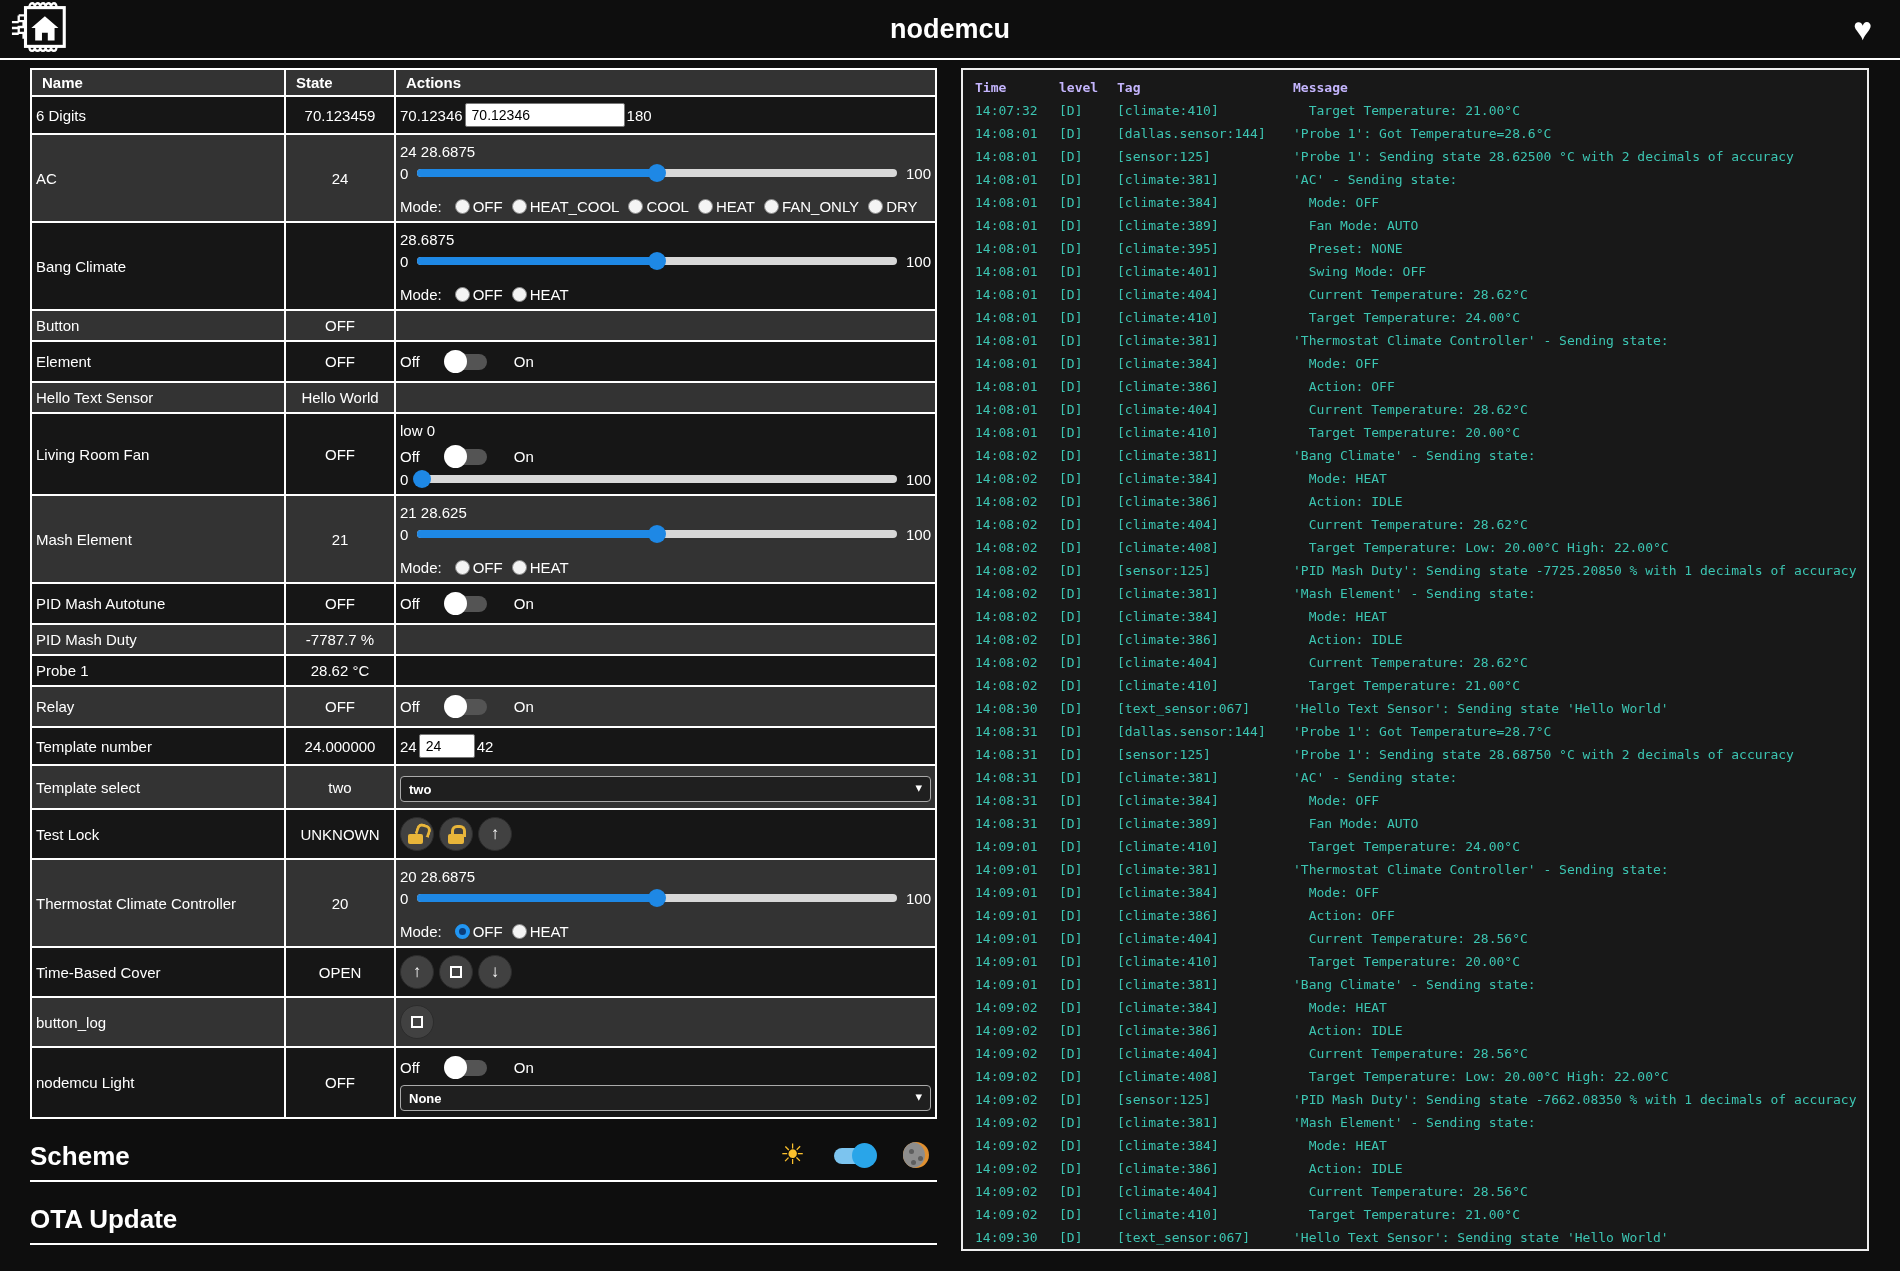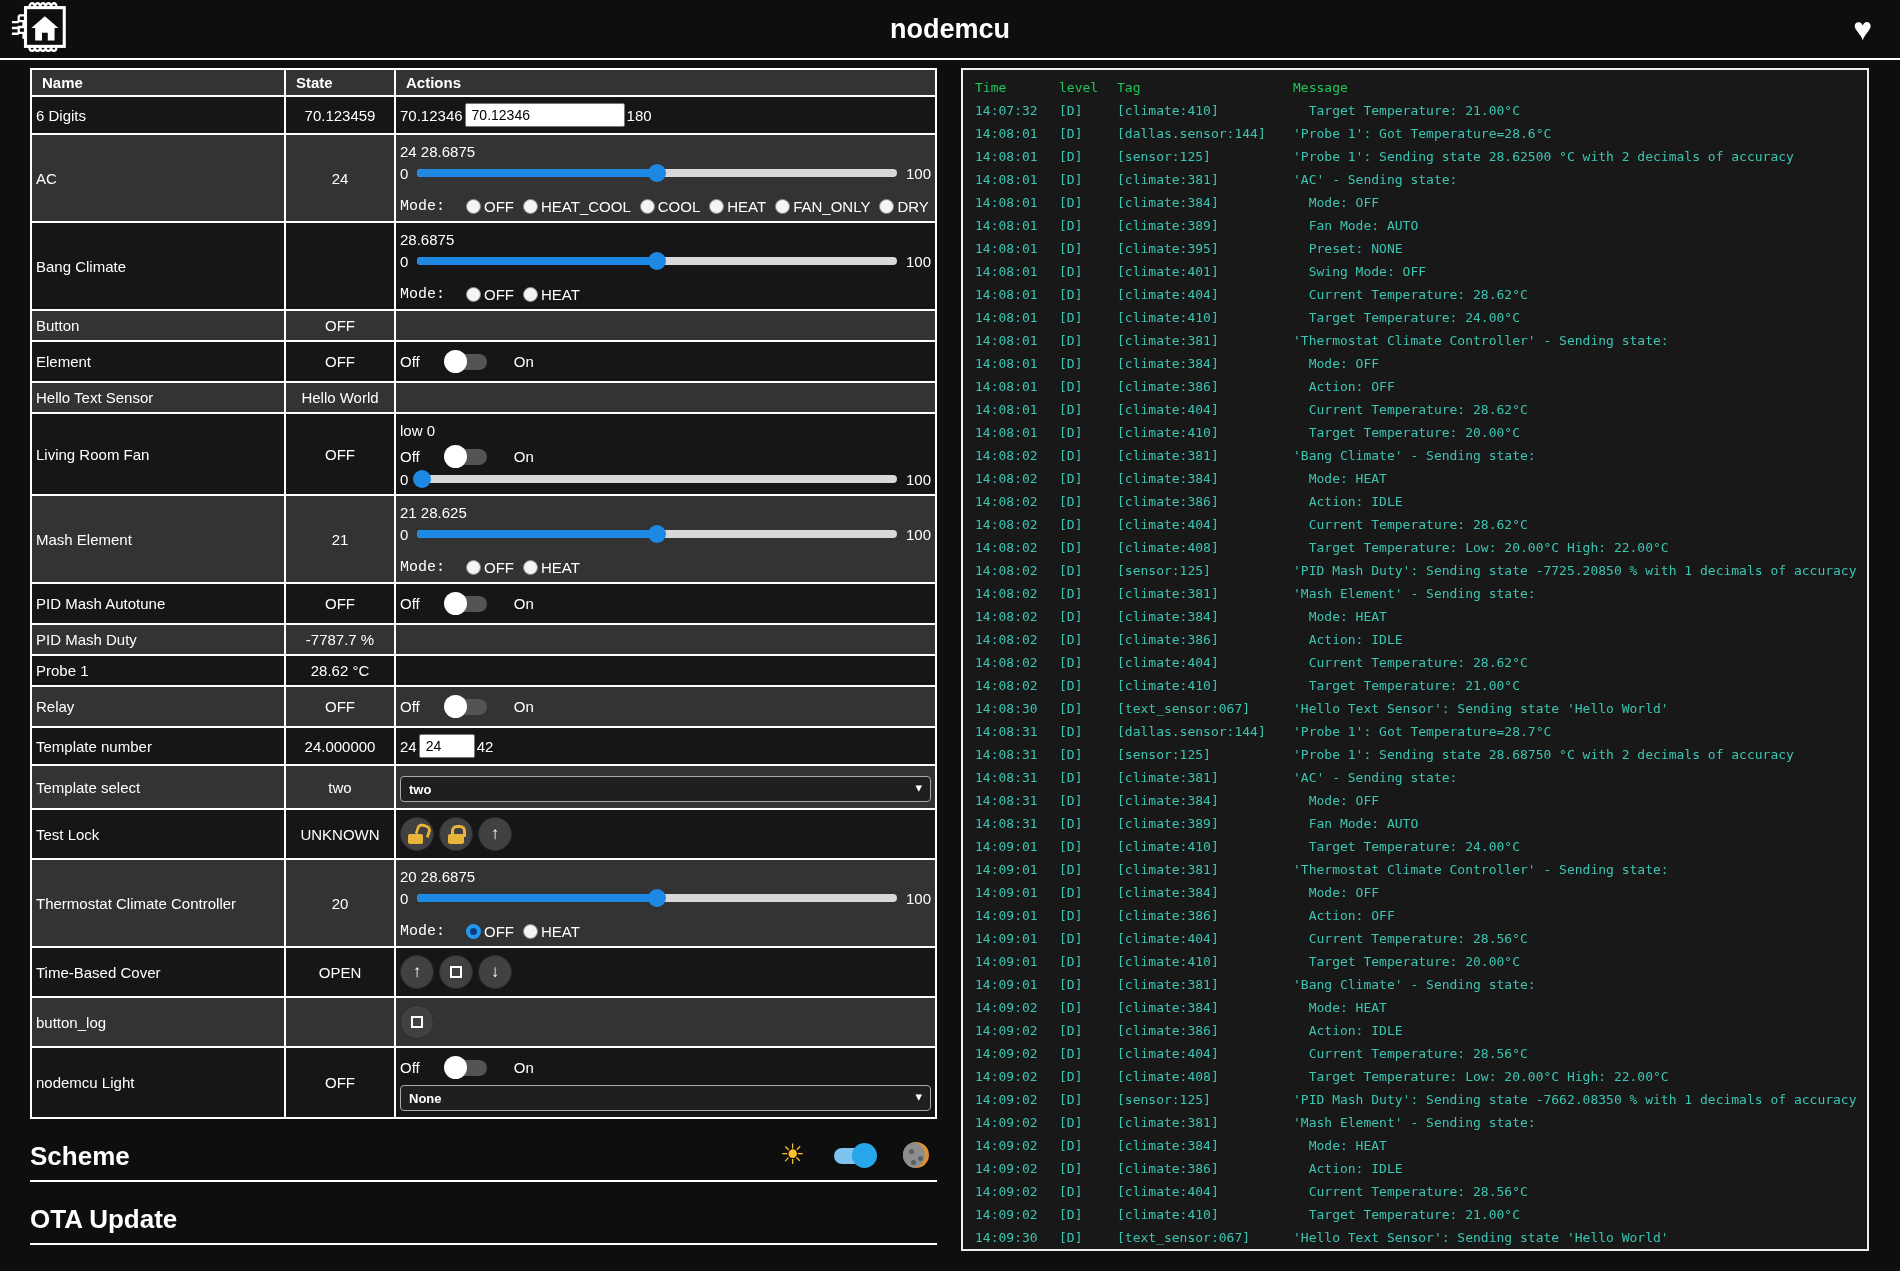--- a/index.html
+++ b/index.html
@@ -35,21 +35,21 @@
   .num-row{display:flex;align-items:center;gap:2px;}
   .num-input{background:#fff;color:#000;border:1px solid #777;border-radius:2px;height:24px;
     font:14px "Liberation Sans",sans-serif;padding:0 6px;}
   .value-line{margin:2px 0 4px 0;}
   .slider-row{display:flex;align-items:center;gap:9px;}
   .slider{flex:1;position:relative;height:18px;}
   .slider .track{position:absolute;top:5px;left:0;right:0;height:8px;background:#d8d8d8;border-radius:4px;}
   .slider .fill{position:absolute;top:5px;left:0;height:8px;background:var(--accent);border-radius:4px;}
   .slider .thumb{position:absolute;top:0;width:18px;height:18px;border-radius:50%;background:var(--accent);}
   .mode-row{margin-top:16px;display:flex;align-items:center;flex-wrap:wrap;}
-  .mode-label{margin-right:12px;font-family:Liberation Mono, monospace;}
+  .mode-label{margin-right:4px;}
   .mode-opt{display:inline-flex;align-items:center;gap:3px;margin-left:9px;cursor:pointer;}
   .radio{width:15px;height:15px;border-radius:50%;background:#f4f4f4;border:1px solid #888;display:inline-block;}
   .radio.sel{background:#0b3d7a;border:4px solid #2196f3;}
   .toggle-row{display:flex;align-items:center;gap:24px;padding:2px 0;}
   .switch{position:relative;width:46px;height:23px;cursor:pointer;flex:none;}
   .sw-track{position:absolute;left:3px;top:4px;width:40px;height:16px;background:#545454;border-radius:8px;}
   .sw-knob{position:absolute;left:0;top:0;width:23px;height:23px;background:#fff;border-radius:50%;}
   .switch.on .sw-knob{left:auto;right:0;}
   .switch.scheme .sw-track{background:#7cc4ef;}
   .switch.scheme .sw-knob{background:#29a5e9;width:25px;height:25px;top:-1px;}
@@ -81,21 +81,21 @@
   .scheme-controls{display:flex;align-items:center;gap:26px;margin-right:6px;}
   .sun{color:#fbc02d;font-size:28px;line-height:1;}
   .moon{width:26px;height:26px;border-radius:50%;background:#e09030;overflow:hidden;position:relative;}
   .moon::before{content:'';position:absolute;left:-4px;top:0;width:26px;height:26px;border-radius:50%;background:#8d8d8d;}
   .moon::after{content:'';position:absolute;width:5px;height:5px;border-radius:50%;background:#5e5e5e;
     left:6px;top:7px;box-shadow:9px 7px 0 #5e5e5e,2px 11px 0 #5e5e5e;}
   
   .log-grid{display:grid;grid-template-columns:84px 58px 176px 1fr;
     font-family:"DejaVu Sans Mono",monospace;font-size:13px;line-height:23px;}
   .log-grid span{white-space:pre;overflow:hidden;}
-  .log-head span{color:#22c55e;font-weight:normal;}
+  .log-head span{color:#c4b5fd;font-weight:bold;}
   .log-row span{color:var(--log-text);}
 </style>
 </head>
 <body>
 
 <header>
   <span class="logo">
     <svg width="62" height="62" viewBox="0 0 64 64" aria-hidden="true">
       <g stroke="#fff" stroke-width="2.4" fill="none">
         <path d="M20 12 c0 -6 5.6 -6 5.6 0 c0 -6 5.6 -6 5.6 0 c0 -6 5.6 -6 5.6 0 c0 -6 5.6 -6 5.6 0 c0 -6 5.6 -6 5.6 0"></path>

